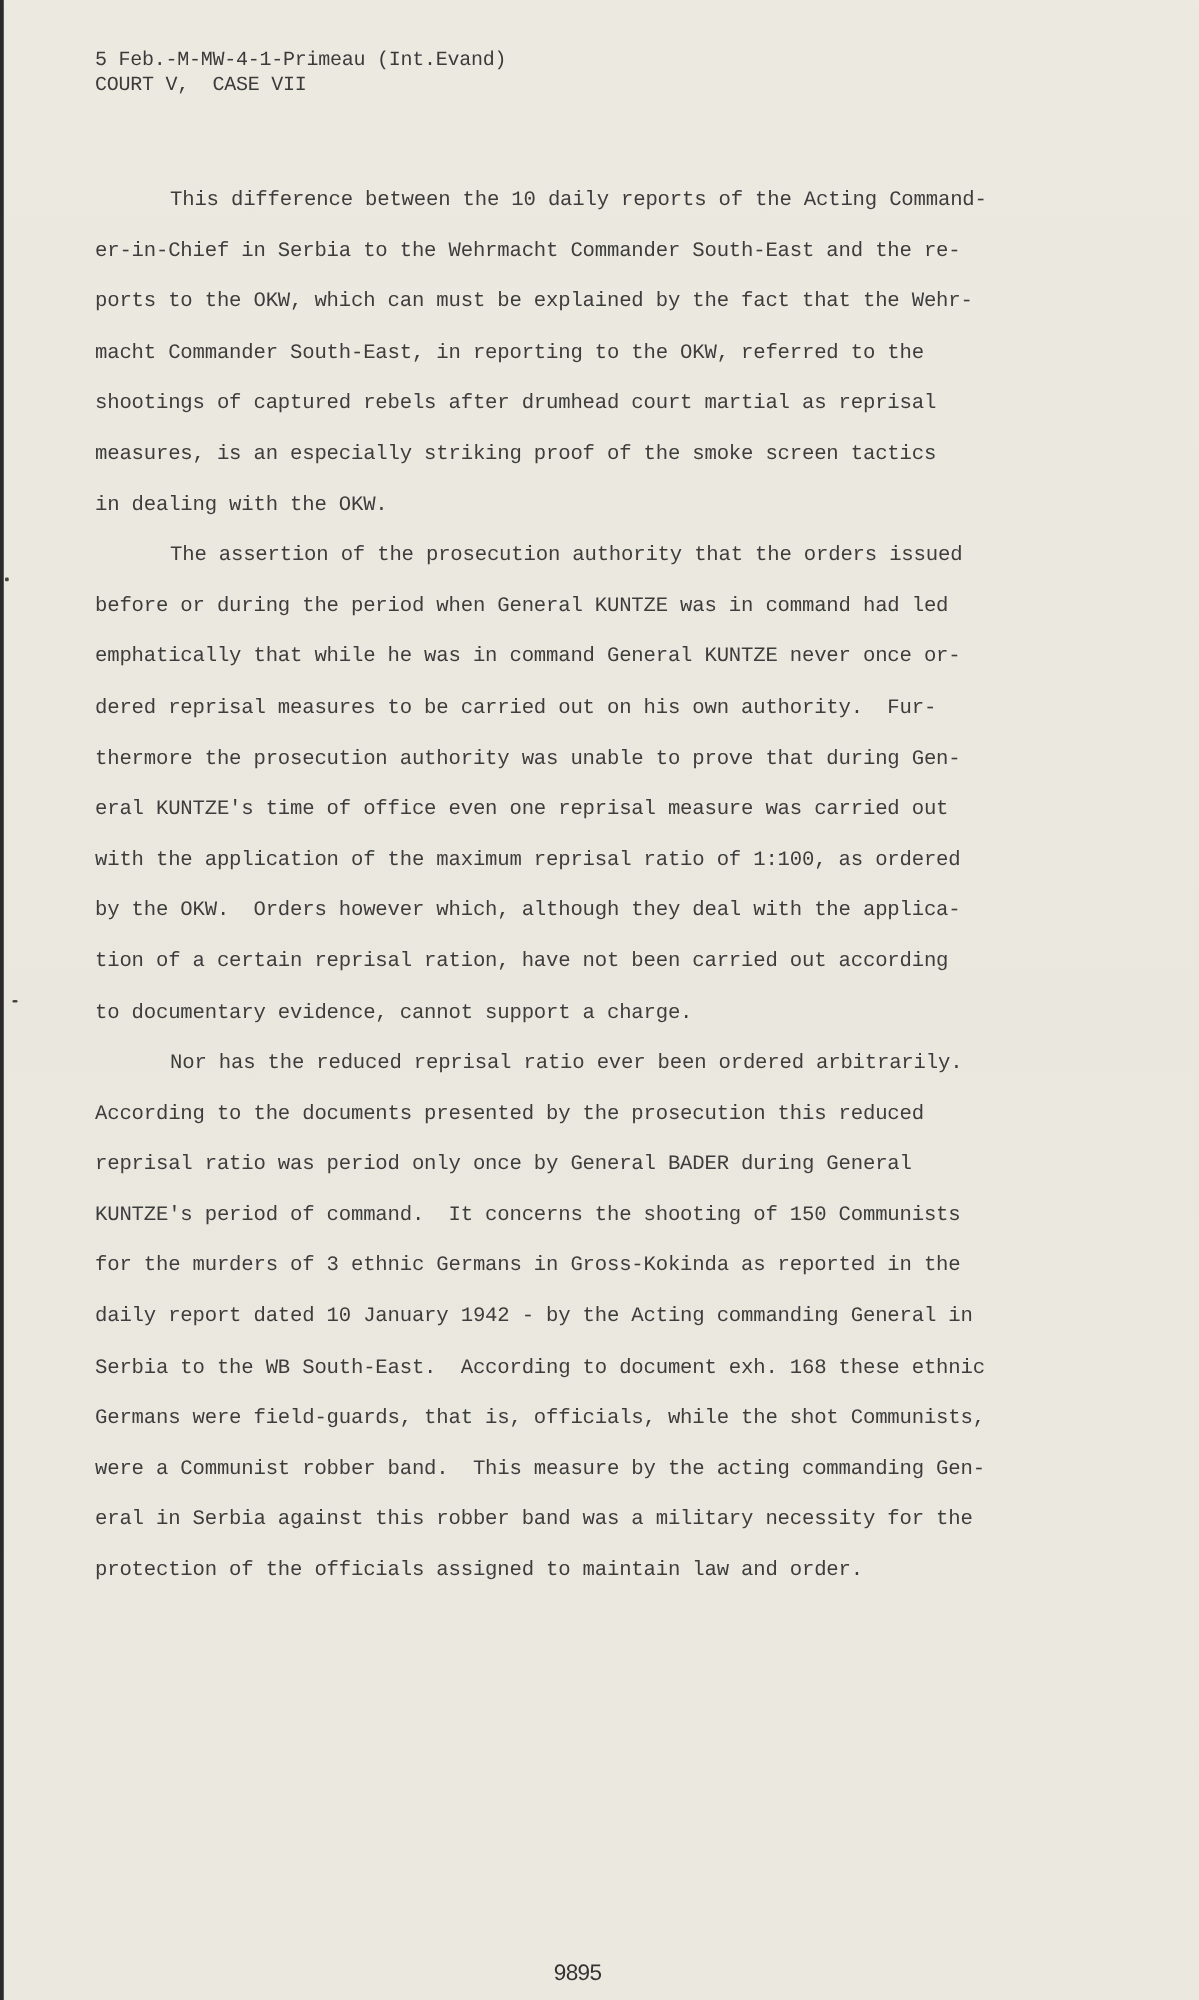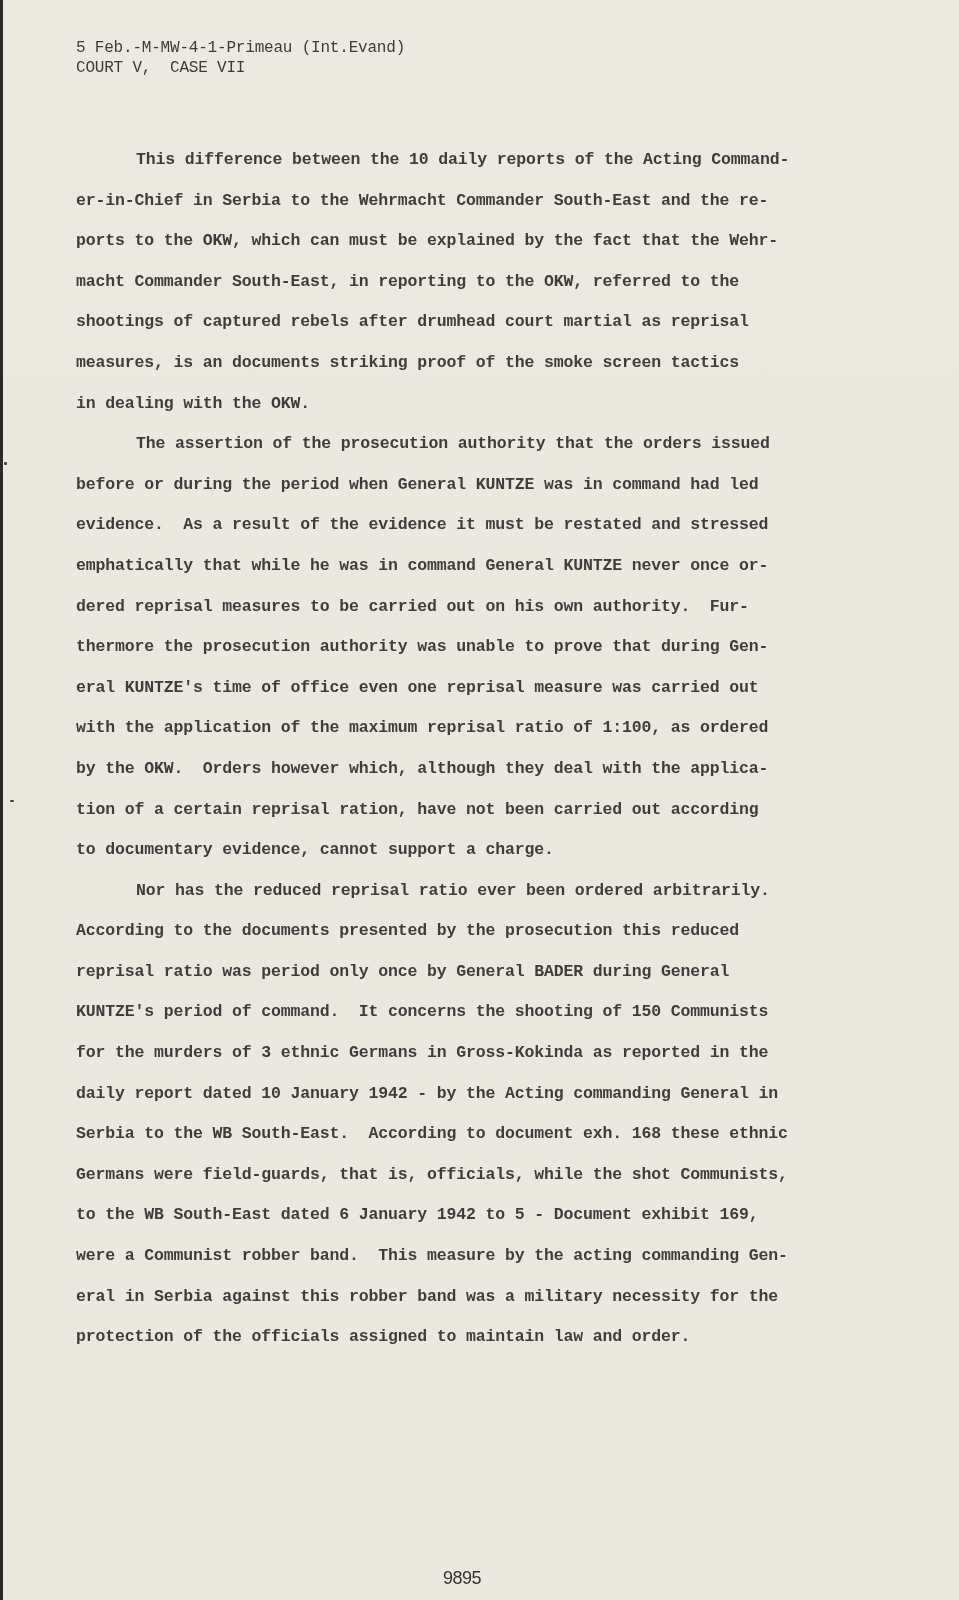--- a/index.html
+++ b/index.html
@@ -49,21 +49,20 @@
       top: 140px;
       width: 760px;
       font-size: 16.5px;
       line-height: 40.6px;
       color: #3d3d3d;
       letter-spacing: -0.15px;
     }
     .line {
       white-space: pre;
       height: 40.6px;
-      font-weight: bold;
     }
     .indent {
       padding-left: 60px;
     }
     .page-number {
       position: absolute;
       left: 443px;
       top: 1568px;
       font-family: "Liberation Sans", "DejaVu Sans", sans-serif;
       font-size: 18px;
@@ -90,48 +89,46 @@
   </div>
 
   <div class="body-text">
 
     <div>
       <div class="line indent">This difference between the 10 daily reports of the Acting Command-</div>
       <div class="line">er-in-Chief in Serbia to the Wehrmacht Commander South-East and the re-</div>
       <div class="line">ports to the OKW, which can must be explained by the fact that the Wehr-</div>
       <div class="line">macht Commander South-East, in reporting to the OKW, referred to the</div>
       <div class="line">shootings of captured rebels after drumhead court martial as reprisal</div>
-      <div class="line">measures, is an documents striking proof of the smoke screen tactics</div>
+      <div class="line">measures, is an especially striking proof of the smoke screen tactics</div>
       <div class="line">in dealing with the OKW.</div>
     </div>
 
     <div>
       <div class="line indent">The assertion of the prosecution authority that the orders issued</div>
       <div class="line">before or during the period when General KUNTZE was in command had led</div>
-      <div class="line">evidence.  As a result of the evidence it must be restated and stressed</div>
       <div class="line">emphatically that while he was in command General KUNTZE never once or-</div>
       <div class="line">dered reprisal measures to be carried out on his own authority.  Fur-</div>
       <div class="line">thermore the prosecution authority was unable to prove that during Gen-</div>
       <div class="line">eral KUNTZE's time of office even one reprisal measure was carried out</div>
       <div class="line">with the application of the maximum reprisal ratio of 1:100, as ordered</div>
       <div class="line">by the OKW.  Orders however which, although they deal with the applica-</div>
       <div class="line">tion of a certain reprisal ration, have not been carried out according</div>
       <div class="line">to documentary evidence, cannot support a charge.</div>
     </div>
 
     <div>
       <div class="line indent">Nor has the reduced reprisal ratio ever been ordered arbitrarily.</div>
       <div class="line">According to the documents presented by the prosecution this reduced</div>
       <div class="line">reprisal ratio was period only once by General BADER during General</div>
       <div class="line">KUNTZE's period of command.  It concerns the shooting of 150 Communists</div>
       <div class="line">for the murders of 3 ethnic Germans in Gross-Kokinda as reported in the</div>
       <div class="line">daily report dated 10 January 1942 - by the Acting commanding General in</div>
       <div class="line">Serbia to the WB South-East.  According to document exh. 168 these ethnic</div>
       <div class="line">Germans were field-guards, that is, officials, while the shot Communists,</div>
-      <div class="line">to the WB South-East dated 6 January 1942 to 5 - Document exhibit 169,</div>
       <div class="line">were a Communist robber band.  This measure by the acting commanding Gen-</div>
       <div class="line">eral in Serbia against this robber band was a military necessity for the</div>
       <div class="line">protection of the officials assigned to maintain law and order.</div>
     </div>
   </div>
 
   <div class="mark" style="left:4px; top:462px;"></div>
   <div class="mark" style="left:10px; top:800px; width:4px; height:2px;"></div>
 
   <div class="page-number">9895</div>

